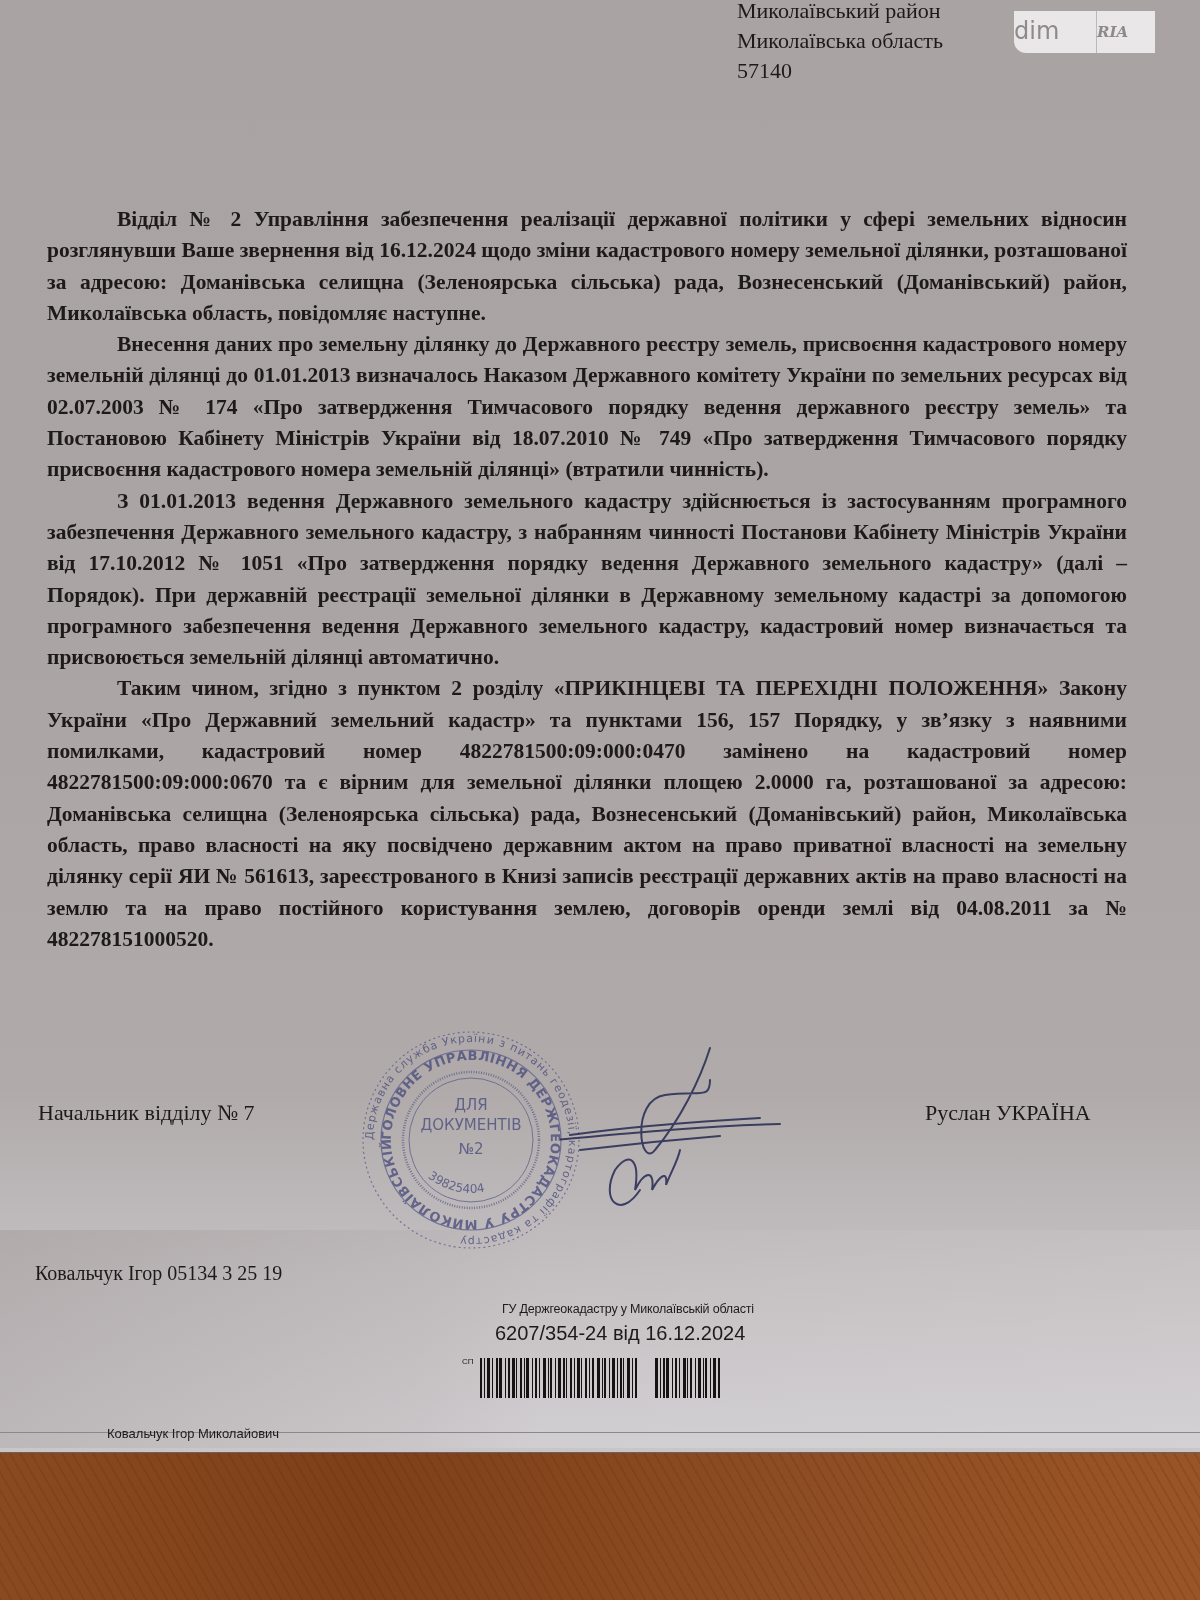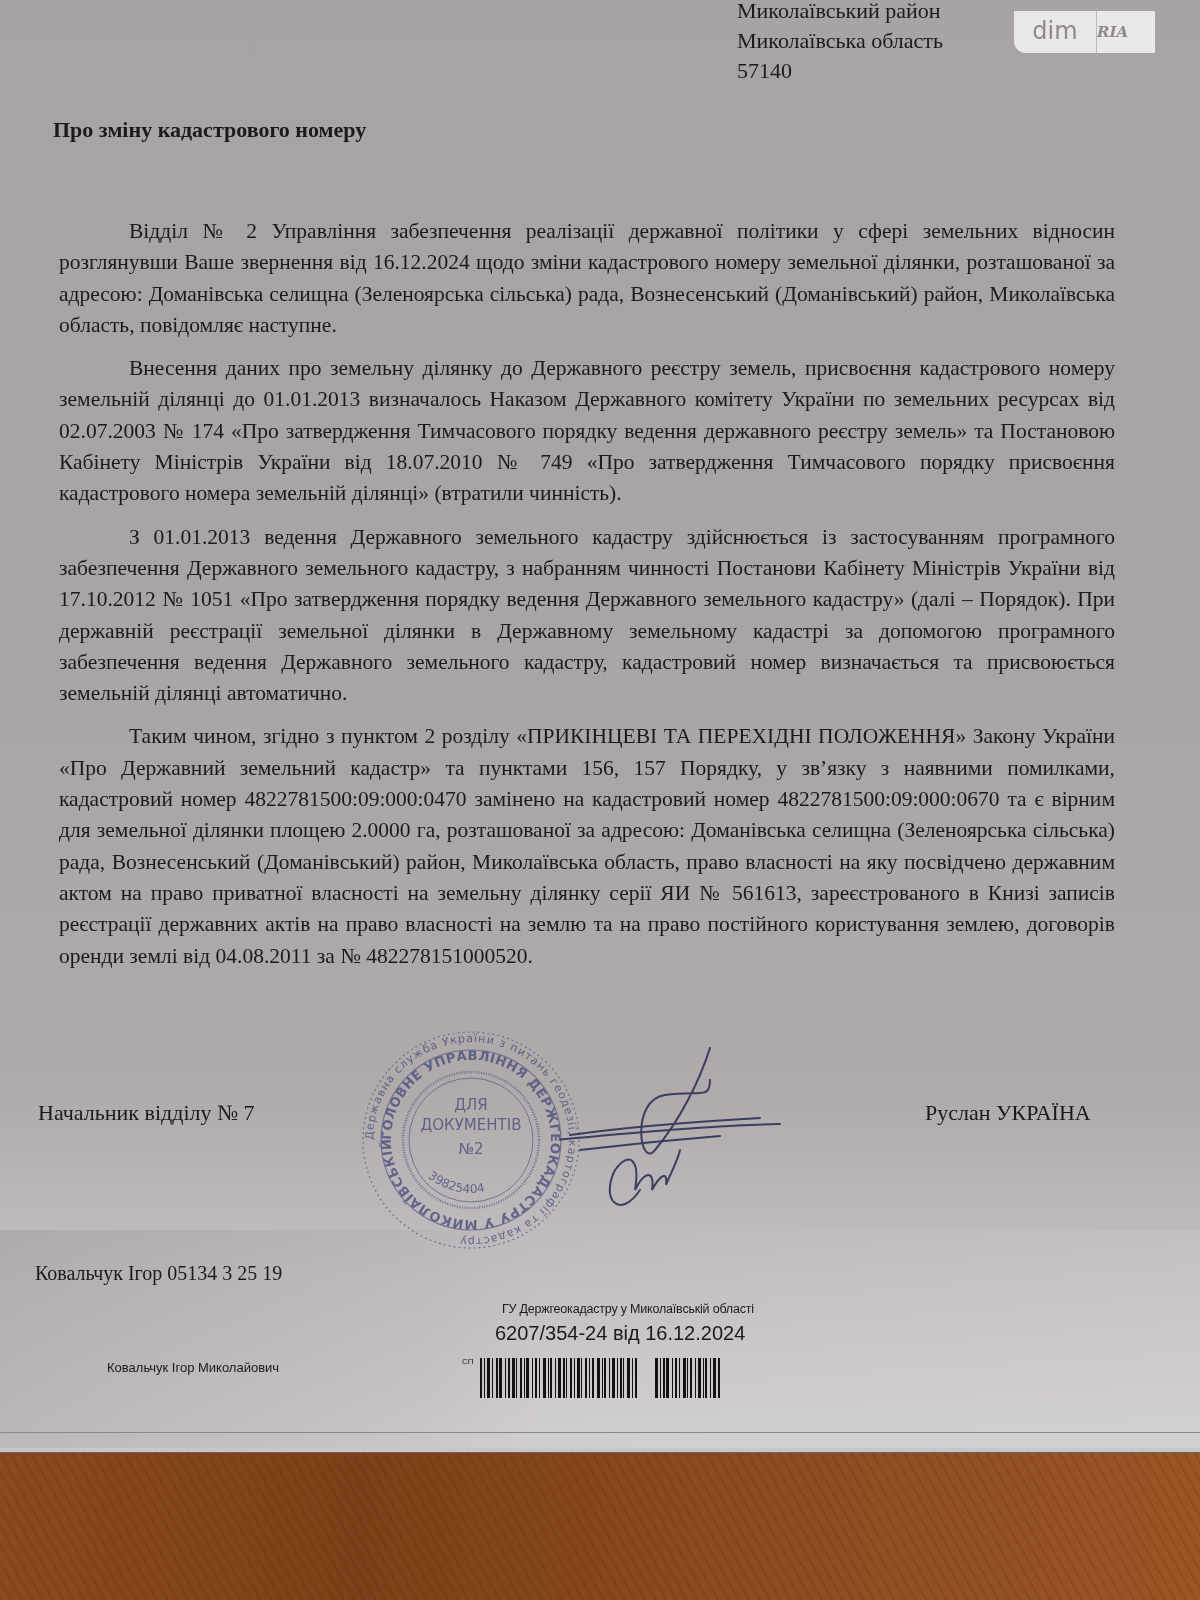--- a/index.html
+++ b/index.html
@@ -23,33 +23,33 @@
       position: absolute; left: 0; top: 1453px; width: 1200px; height: 147px;
       background:
         repeating-linear-gradient(60deg, rgba(90,40,10,0.18) 0px, rgba(90,40,10,0.18) 2px, transparent 2px, transparent 9px),
         linear-gradient(90deg, #8a4a20 0%, #7d4019 30%, #8b4b22 60%, #9a5526 100%);
     }
     .address { position: absolute; left: 737px; top: -4px; font-size: 22px; line-height: 30px; }
     .logo {
       position: absolute; left: 1014px; top: 11px; width: 141px; height: 42px;
       background: #e9e7e8; border-radius: 0 0 0 12px; display: flex; align-items: stretch;
     }
-    .logo .dim { width: 82px; font-family: "DejaVu Sans", sans-serif; font-size: 24px; color: #8e8a8b; text-align: center; line-height: 40px; border-right: 1px solid #bdb9ba; }
+    .logo .dim { width: 82px; font-family: "DejaVu Sans", sans-serif; font-size: 24px; color: #8e8a8b; text-align: left; line-height: 40px; border-right: 1px solid #bdb9ba; }
     .logo .ria { flex: 1; font-family: "DejaVu Serif", serif; font-weight: bold; font-size: 15px; color: #8e8a8b; line-height: 42px; font-style: italic; }
     .subject { position: absolute; left: 53px; top: 114px; font-weight: bold; font-size: 22px; line-height: 32px; }
     .body-text { position: absolute; left: 47px; top: 204px; width: 1080px; font-size: 21.5px; line-height: 31.3px; text-align: justify; }
-    .body-text p { margin: 12px; text-indent: 70px; }
+    .body-text p { margin: 0; text-indent: 70px; font-weight: bold; }
     .sign-left { position: absolute; left: 38px; top: 1100px; font-size: 22px; }
     .sign-right { position: absolute; left: 925px; top: 1100px; font-size: 22px; }
     .stamp { position: absolute; left: 356px; top: 1028px; width: 230px; height: 225px; }
     .signature { position: absolute; left: 560px; top: 1040px; width: 240px; height: 190px; }
     .executor { position: absolute; left: 35px; top: 1262px; font-size: 20px; }
     .reg-org { position: absolute; left: 502px; top: 1302px; font-family: "Liberation Sans", sans-serif; font-size: 12.5px; letter-spacing: -0.2px; }
     .reg-num { position: absolute; left: 495px; top: 1322px; font-family: "Liberation Sans", sans-serif; font-size: 20px; }
-    .executor-full { position: absolute; left: 107px; top: 1360px; font-family: "Liberation Sans", sans-serif; font-size: 13px; }
+    .executor-full { position: absolute; left: 107px; top: 1426px; font-family: "Liberation Sans", sans-serif; font-size: 13px; }
     .barcode-prefix { position: absolute; left: 462px; top: 1357px; font-family: "Liberation Sans", sans-serif; font-size: 8px; }
     .barcode { position: absolute; left: 480px; top: 1358px; height: 40px; display: flex; gap: 0; }
     .barcode span { display: inline-block; height: 40px; background: #161212; }
   </style>
 </head>
 <body>
 
 <div class="paper"></div>
 <div class="paper-shade"></div>
 <div class="fold-line"></div>
@@ -61,21 +61,20 @@
   <div>Миколаївська область</div>
   <div>57140</div>
 </div>
 
 <div class="logo">
   <div class="dim">dim</div>
   <div class="ria">RIA</div>
 </div>
 
 <div class="subject">
-  <div>Про зміну кадастрового номеру</div>
 </div>
 
 <div class="body-text">
   <p>Відділ № 2 Управління забезпечення реалізації державної політики у сфері земельних відносин розглянувши Ваше звернення від 16.12.2024 щодо зміни кадастрового номеру земельної ділянки, розташованої за адресою: Доманівська селищна (Зеленоярська сільська) рада, Вознесенський (Доманівський) район, Миколаївська область, повідомляє наступне.</p>
   <p>Внесення даних про земельну ділянку до Державного реєстру земель, присвоєння кадастрового номеру земельній ділянці до 01.01.2013 визначалось  Наказом Державного комітету України по земельних ресурсах від 02.07.2003 № 174 «Про затвердження Тимчасового порядку ведення державного реєстру земель» та Постановою Кабінету Міністрів України від 18.07.2010 № 749 «Про затвердження Тимчасового порядку присвоєння кадастрового номера земельній ділянці» (втратили чинність).</p>
   <p>З 01.01.2013 ведення Державного земельного кадастру здійснюється із застосуванням програмного забезпечення Державного земельного кадастру, з набранням чинності Постанови Кабінету Міністрів України від 17.10.2012 № 1051 «Про  затвердження порядку ведення Державного земельного кадастру» (далі – Порядок). При державній реєстрації земельної ділянки в Державному земельному кадастрі за допомогою програмного забезпечення ведення Державного земельного кадастру, кадастровий номер визначається та присвоюється земельній ділянці автоматично.</p>
   <p>Таким чином, згідно з пунктом 2 розділу «ПРИКІНЦЕВІ ТА ПЕРЕХІДНІ ПОЛОЖЕННЯ» Закону України «Про Державний земельний кадастр» та пунктами 156, 157 Порядку, у зв’язку з наявними помилками, кадастровий номер 4822781500:09:000:0470 замінено на кадастровий номер 4822781500:09:000:0670 та є вірним для земельної ділянки площею 2.0000 га, розташованої за адресою: Доманівська селищна (Зеленоярська сільська) рада, Вознесенський (Доманівський) район, Миколаївська область, право власності на яку посвідчено державним актом на право приватної власності на земельну ділянку серії ЯИ № 561613,  зареєстрованого в Книзі записів реєстрації державних актів на право власності на землю та на право постійного користування землею, договорів оренди землі від 04.08.2011 за № 482278151000520.</p>
 </div>
 
 <div class="sign-left">Начальник відділу № 7</div>

